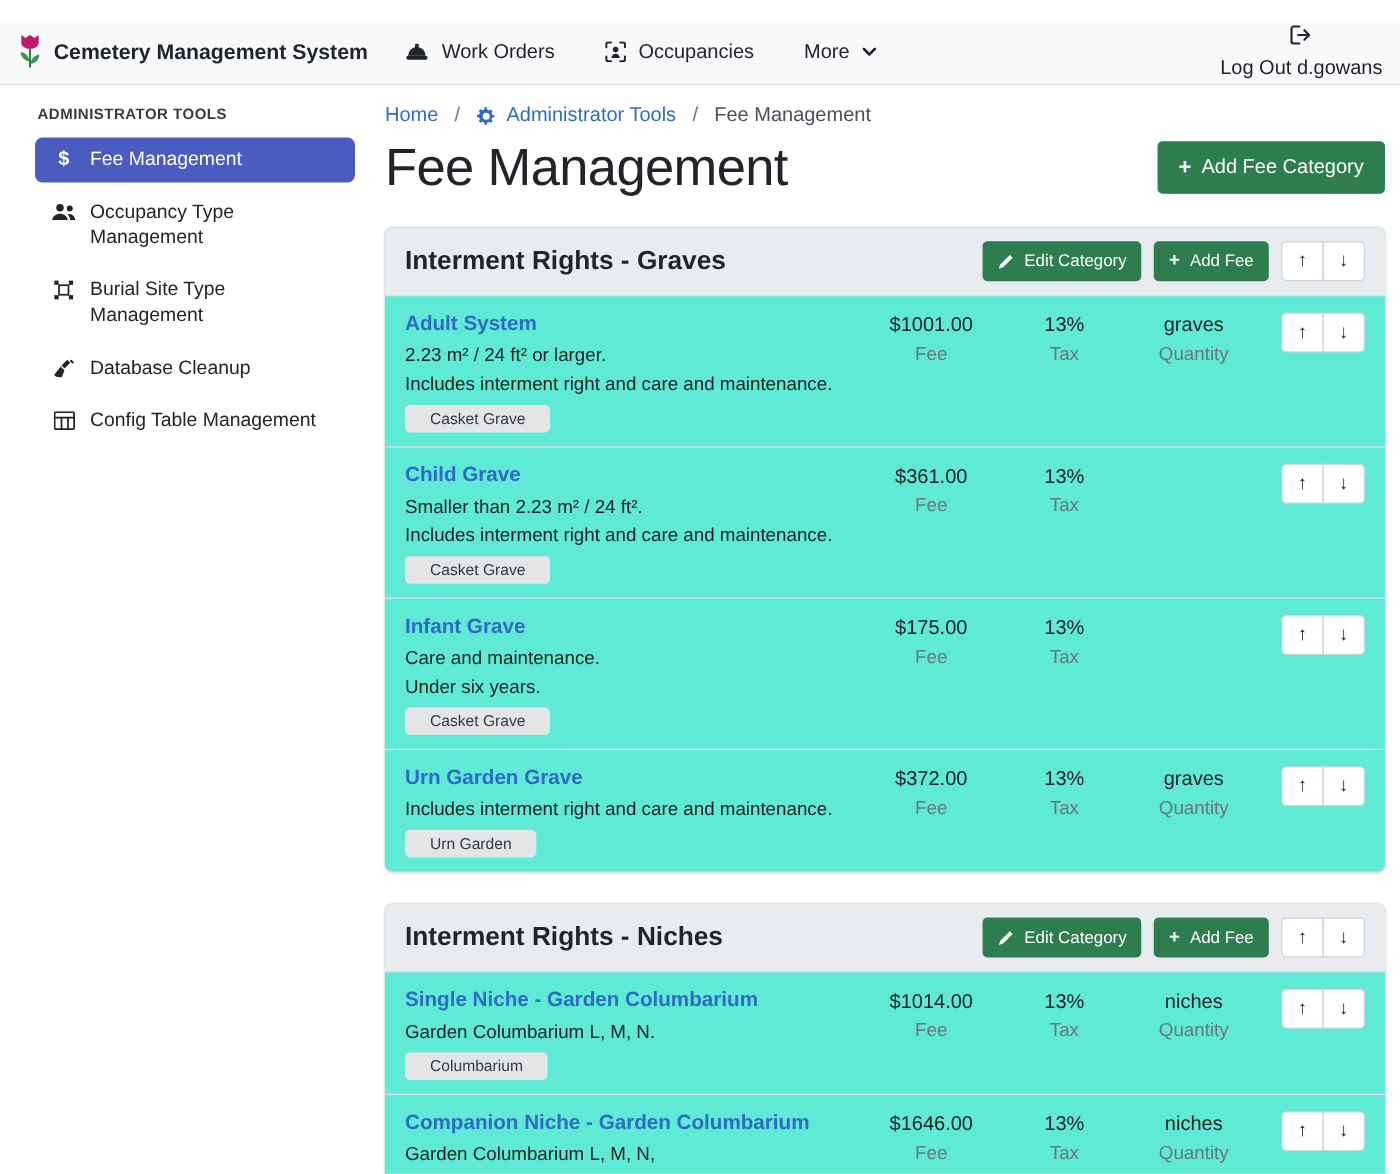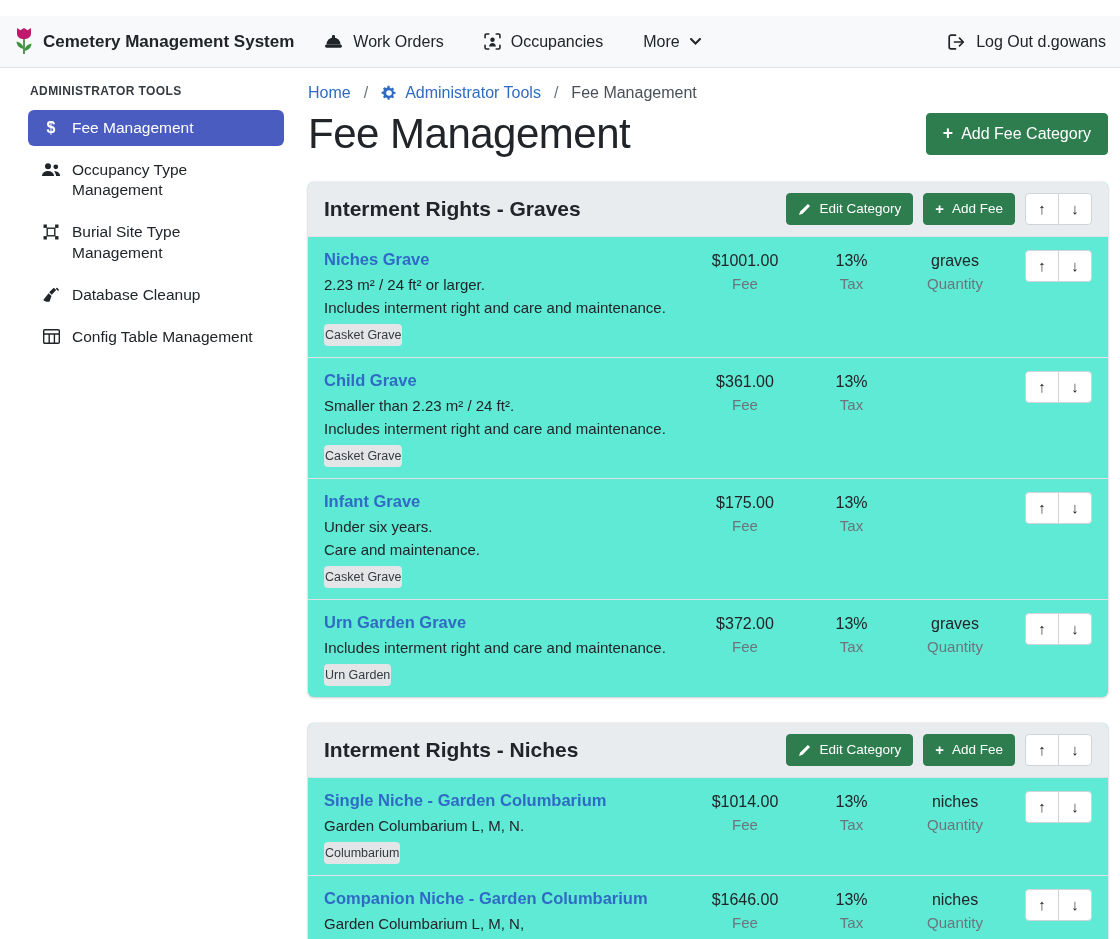--- a/index.html
+++ b/index.html
@@ -15,21 +15,21 @@
   a{text-decoration:none; color:inherit;}
   .icon{display:inline-flex; align-items:center; justify-content:center;}
   .icon svg{display:block;}
 
   
   .navbar{display:flex; align-items:center; height:52px; background:var(--navbar-bg);
     border-bottom:1px solid var(--border); padding:0 14px;margin-top:16px;}
   .brand{display:flex; align-items:center; gap:9px; font-weight:700; font-size:17px; cursor:pointer;}
   .main-nav{display:flex; align-items:center; gap:40px; margin-left:30px;}
   .nav-link{display:flex; align-items:center; gap:10px; color:#212529; font-size:16px; cursor:pointer;}
-  .logout{margin-left:auto;}
+  .logout{margin-left:auto;flex-direction:column;}
 
   
   .layout{display:flex; height:887px;margin-left:16px;}
   .sidebar{width:280px; flex-shrink:0; padding:14px 12px 0;}
   .sidebar-header{font-size:12px; font-weight:700; color:#343a40; letter-spacing:.4px; margin:2px 2px 12px;}
   .side-item{display:flex; align-items:flex-start; gap:10px; padding:8px 12px; border-radius:6px;
     font-size:15.5px; line-height:1.3; color:var(--text); cursor:pointer; margin-bottom:6px;}
   .side-item .side-icon{width:22px; flex-shrink:0; display:flex; justify-content:center; margin-top:2px;}
   .side-item.active{background:var(--accent); color:#fff;}
   .dollar-glyph{font-weight:700; font-size:16px; line-height:1;}
@@ -66,21 +66,21 @@
   .card-header{display:flex; align-items:center; background:var(--card-header-bg);
     padding:11px 16px; border-radius:6px 6px 0 0;}
   .card-title{flex:1; margin:0; font-size:21px; font-weight:600;}
   .card-actions{display:flex; align-items:center; gap:10px;}
 
   .fee-row{display:flex; align-items:flex-start; padding:13px 16px 11px; border-top:1px solid var(--border);}
   .fee-main{flex:1; padding-right:10px;}
   .fee-name{display:inline-block; color:var(--link); font-size:16.5px; font-weight:700; margin-bottom:7px; cursor:pointer;}
   .desc{font-size:15px; color:#212529; margin-bottom:6px;}
   .badge{display:inline-block; background:var(--badge-bg); color:#343a40; font-size:12.5px;
-    padding:4px 1px; border-radius:4px; margin-top:2px;}
+    padding:4px 20px; border-radius:4px; margin-top:2px;}
   .col{text-align:center; padding-top:2px;}
   .col-fee{width:118px;} .col-tax{width:95px;} .col-qty{width:112px; margin-right:14px;}
   .col .val{font-size:16px; color:#212529;}
   .col .lab{font-size:15px; color:var(--muted); margin-top:5px;}
   .row-arrows{flex-shrink:0;}
 </style>
 </head>
 <body>
 
 <header class="navbar">
@@ -235,21 +235,21 @@
         </button>
         <div class="btn-group">
           <button class="btn btn-outline arrow-up">↑</button>
           <button class="btn btn-outline arrow-down">↓</button>
         </div>
       </div>
     </div>
     <div class="rows">
             <div class="fee-row">
     <div class="fee-main">
-      <a class="fee-name">Niches Grave</a>
+      <a class="fee-name">Adult System</a>
       <div class="fee-descs">
                   <div class="desc">2.23 m² / 24 ft² or larger.</div>
                   <div class="desc">Includes interment right and care and maintenance.</div>
                 </div>
       <span class="badge">Casket Grave</span>
     </div>
     <div class="col col-fee">
       <div class="val">$1001.00</div>
       <div class="lab">Fee</div>
     </div>
@@ -289,22 +289,22 @@
     </div>
     <div class="btn-group row-arrows">
       <button class="btn btn-outline arrow-up">↑</button>
       <button class="btn btn-outline arrow-down">↓</button>
     </div>
   </div>
             <div class="fee-row">
     <div class="fee-main">
       <a class="fee-name">Infant Grave</a>
       <div class="fee-descs">
+                  <div class="desc">Care and maintenance.</div>
                   <div class="desc">Under six years.</div>
-                  <div class="desc">Care and maintenance.</div>
                 </div>
       <span class="badge">Casket Grave</span>
     </div>
     <div class="col col-fee">
       <div class="val">$175.00</div>
       <div class="lab">Fee</div>
     </div>
     <div class="col col-tax">
       <div class="val">13%</div>
       <div class="lab">Tax</div>

